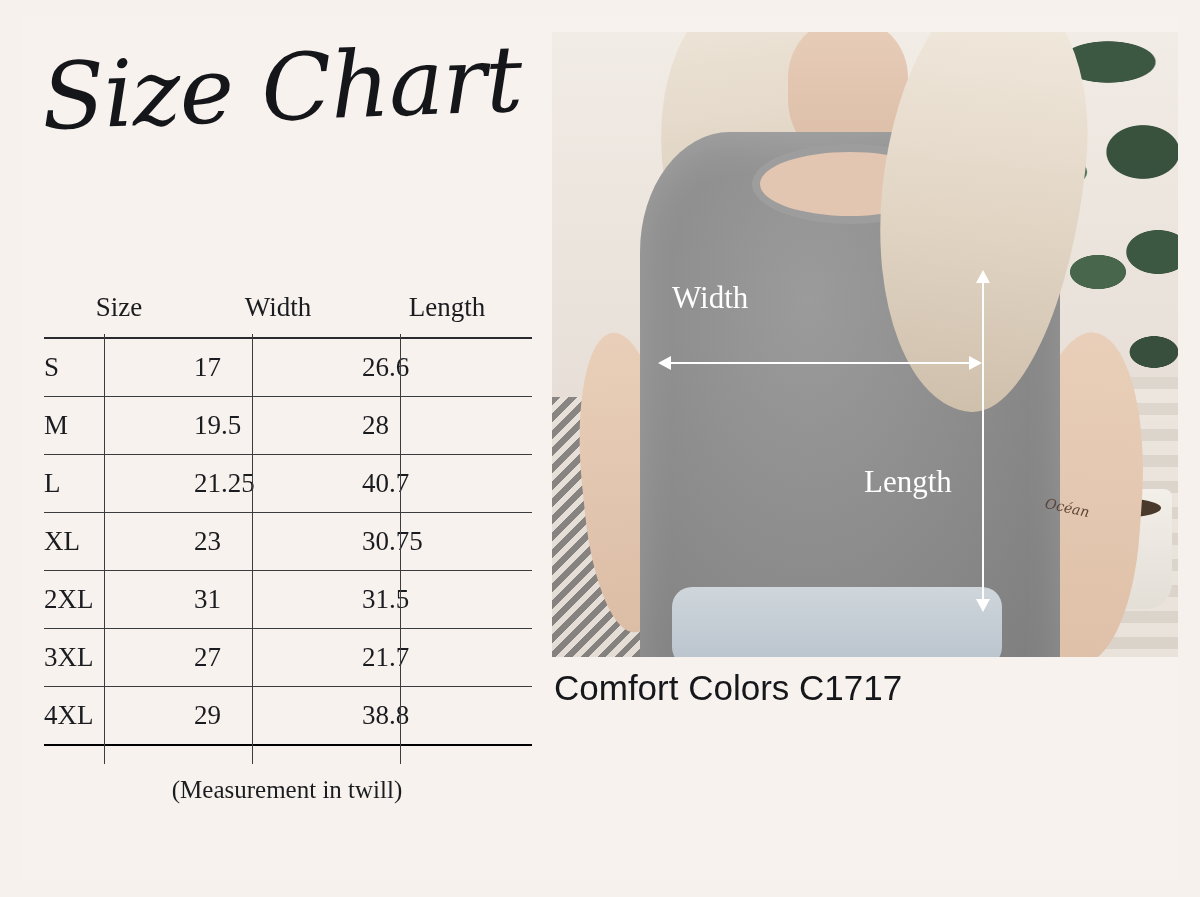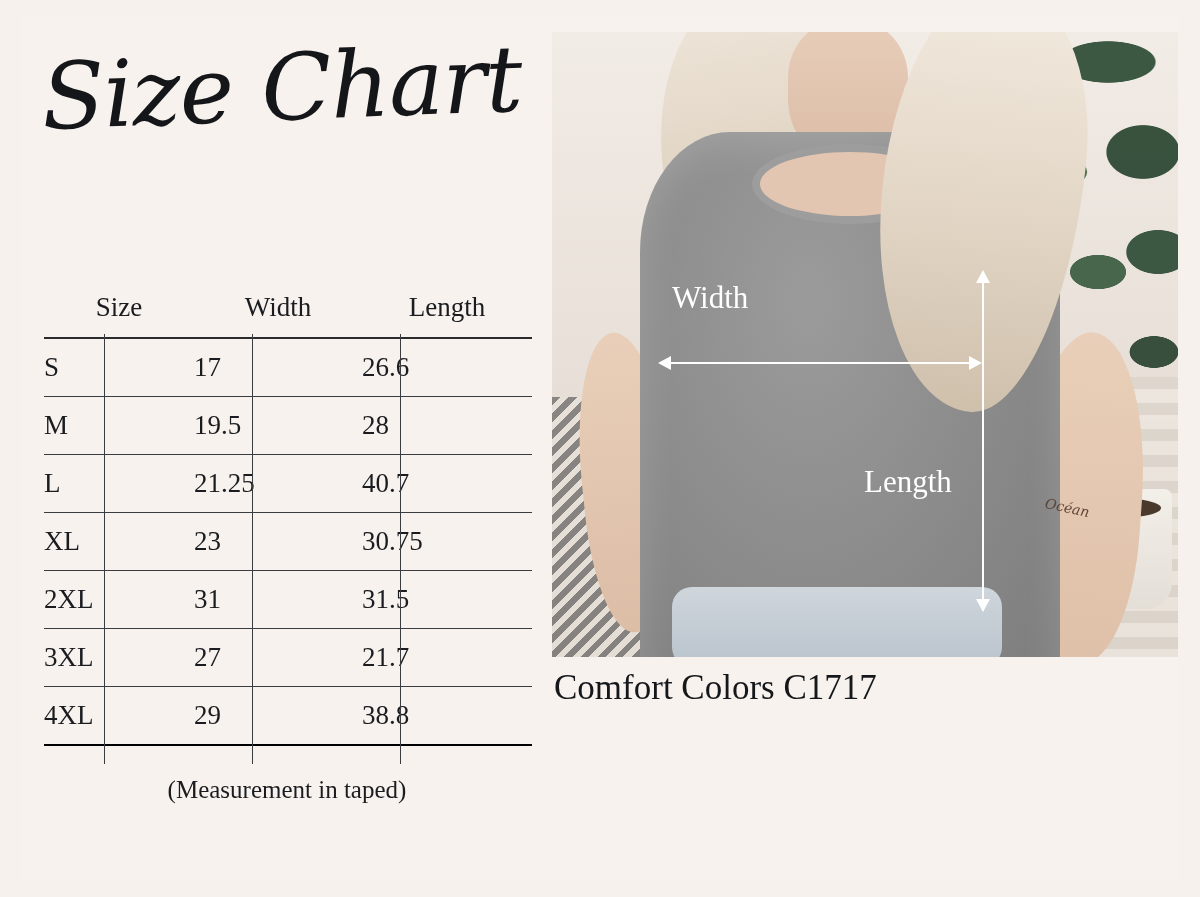--- a/index.html
+++ b/index.html
@@ -281,21 +281,21 @@
     top: 432px;
     color: #ffffff;
     font-family: "Liberation Serif", serif;
     font-size: 31px;
   }
 
   .product-title {
     position: absolute;
     left: 2px;
     top: 652px;
-    font-family: Liberation Serif, serif;
+    font-family: Liberation Sans, sans-serif;
     font-size: 35px;
     color: #16171b;
   }
   .features {
     position: absolute;
     left: 12px;
     top: 700px;
     width: 614px;
     font-family: "Liberation Serif", serif;
     font-style: italic;
@@ -361,21 +361,21 @@
             </tr>
             <tr>
               <td>4XL</td>
               <td>29</td>
               <td>38.8</td>
             </tr>
           </tbody>
         </table>
       </div>
 
-      <div class="measure-note">(Measurement in taped)</div>
+      <div class="measure-note">(Measurement in twill)</div>
     </div>
 
     <div class="right-col">
 
       <div class="photo">
         <div class="ph-bg"></div>
         <div class="ph-wall"></div>
         <div class="ph-curtain"></div>
         <div class="ph-plant"></div>
         <div class="ph-pot"></div>

